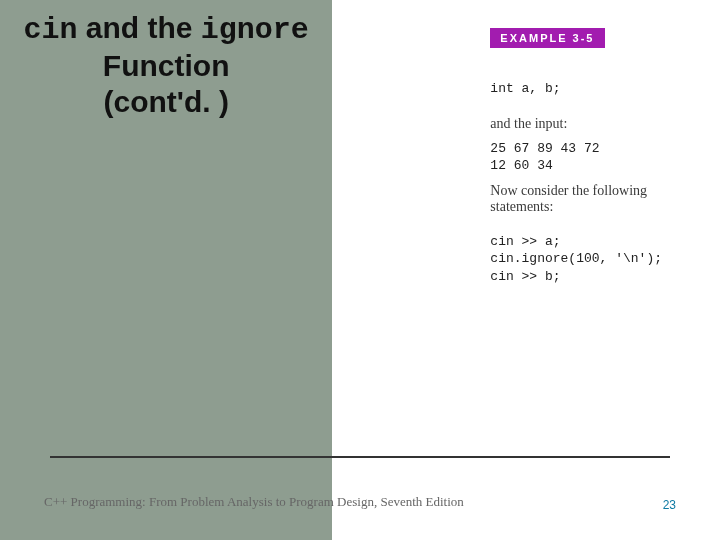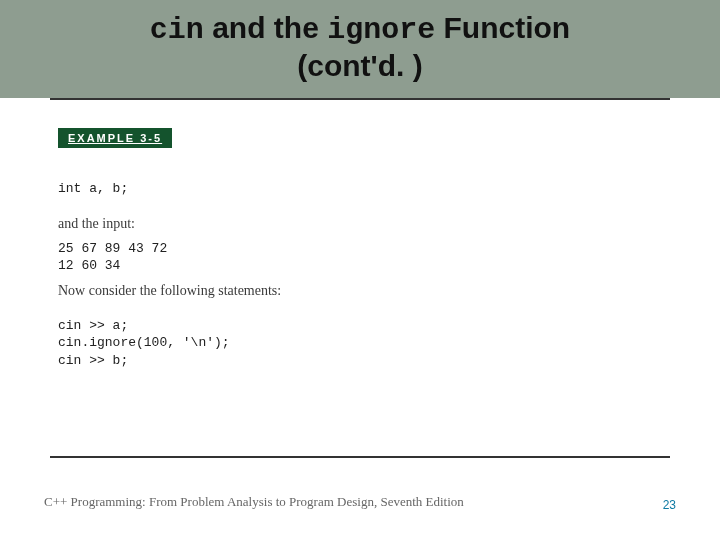--- a/index.html
+++ b/index.html
@@ -1,24 +1,24 @@
 <!DOCTYPE html>
 <html><head>
 <meta charset="utf-8">
 <style>
   * { margin: 0; padding: 0; box-sizing: border-box; }
   html, body { width: 720px; height: 540px; font-family: Georgia, 'Times New Roman', serif; background: #fff; overflow: hidden; }
-  .slide { width: 720px; height: 540px; position: relative; display: flex; flex-direction: column; }
+  .slide { width: 720px; height: 540px; position: relative; display: flex; }
   .header { background: #8e9d90; padding: 10px 20px 14px 20px; text-align: center; }
   .header h1 { font-family: 'Trebuchet MS', Verdana, sans-serif; font-weight: bold; font-size: 30px; color: #111; line-height: 1.2; }
   .header .mono { font-family: 'Courier New', Courier, monospace; font-weight: bold; }
   .content { flex: 1; padding: 18px 50px 0 50px; position: relative; }
   .hr-top { border: none; border-top: 2px solid #333; margin: 0 50px 0 50px; }
   .hr-bot { border: none; border-top: 2px solid #333; margin: 0 50px; position: absolute; bottom: 82px; left: 0; right: 0; }
-  .example-tag { display: inline-block; background: #14532d; color: #fff; font-family: Arial, Helvetica, sans-serif; font-size: 11px; font-weight: bold; letter-spacing: 2px; padding: 4px 10px; margin: 10px 0 14px 0; text-decoration: underline; }
+  .example-tag { display: inline-block; background: #a21caf; color: #fff; font-family: Arial, Helvetica, sans-serif; font-size: 11px; font-weight: bold; letter-spacing: 2px; padding: 4px 10px; margin: 10px 0 14px 0; }
   .body-text { font-family: 'Times New Roman', Times, serif; font-size: 14px; color: #3a3a3a; margin: 8px 0; }
   .code { font-family: 'Courier New', Courier, monospace; font-size: 13px; color: #222; white-space: pre; line-height: 1.35; margin: 18px 0; }
   .input-block { font-family: 'Courier New', Courier, monospace; font-size: 13px; color: #222; white-space: pre; line-height: 1.35; margin: 6px 0; }
   .footer { position: absolute; bottom: 28px; left: 0; right: 0; padding: 0 44px; display: flex; justify-content: space-between; align-items: center; }
   .footer-text { font-family: Liberation Serif, serif; font-size: 13px; color: #666; }
   .page-num { font-family: Arial, Helvetica, sans-serif; font-size: 12px; color: #0e7aa3; margin-top: 7px; }
   .content-inner { padding: 0 8px; }
 </style>
 </head>
 <body>

